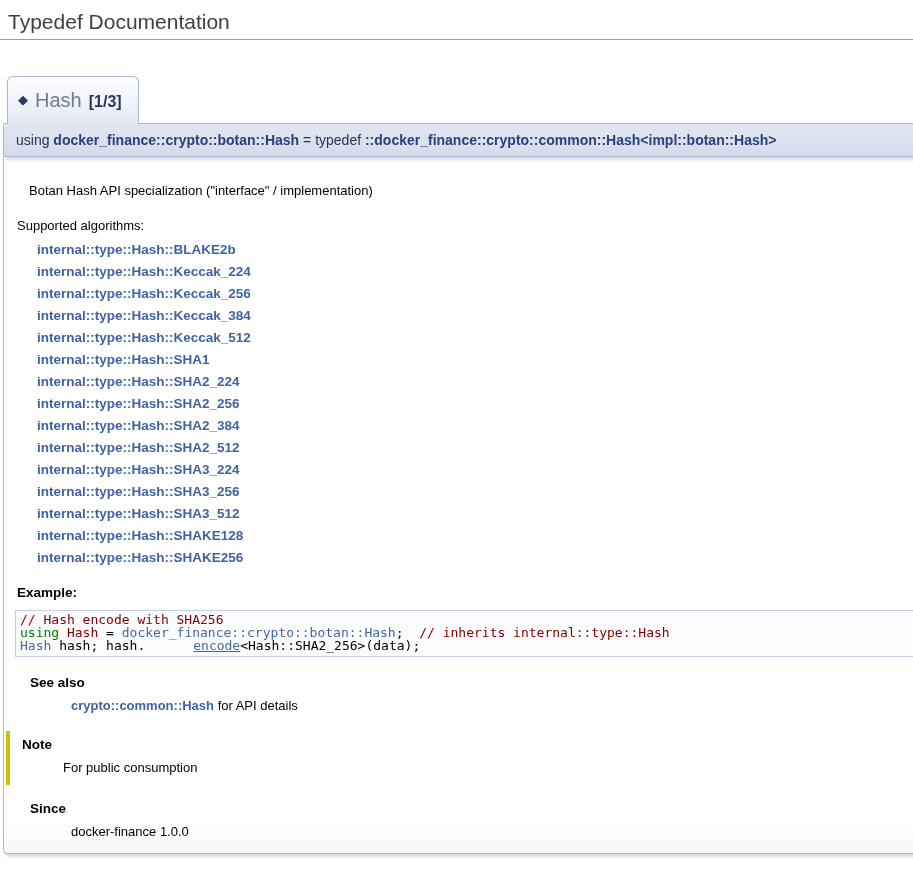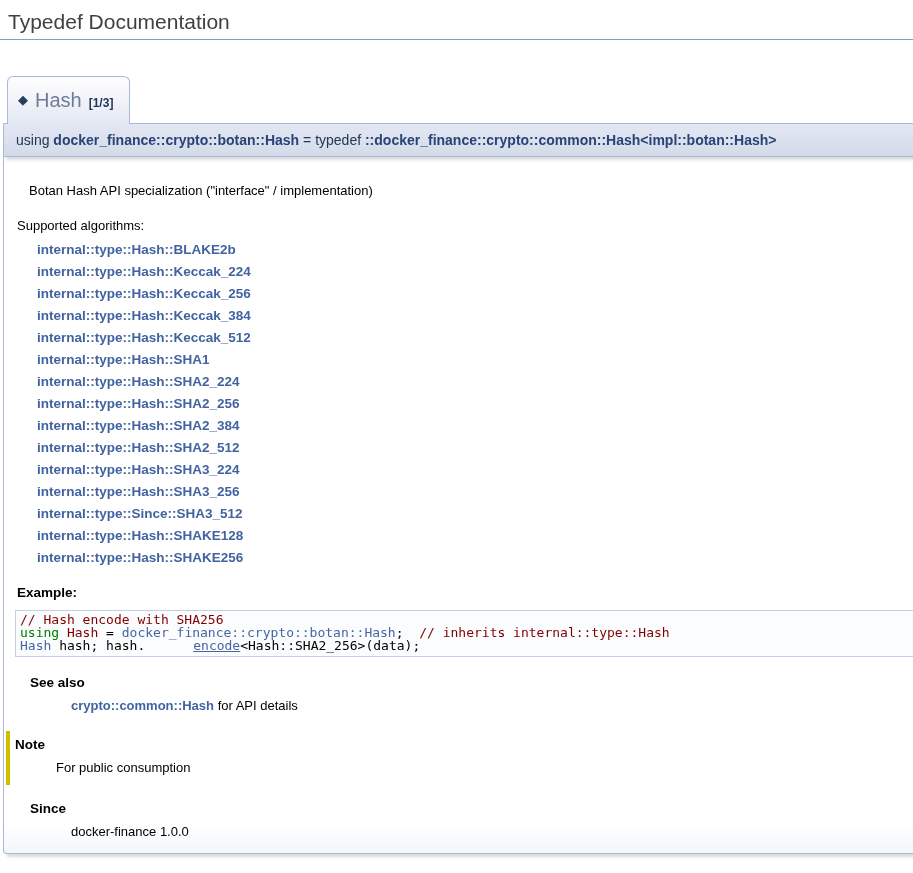--- a/index.html
+++ b/index.html
@@ -26,21 +26,21 @@
     padding: 10px 16px 8px 10px;
     border: 1px solid #A8B8D9; border-bottom: none;
     border-radius: 6px 6px 0 0;
     background: linear-gradient(#FEFEFF, #E3E8F2);
     position: relative; z-index: 2;
     line-height: 26px;
     white-space: nowrap;
   }
   .permalink { color: #2A3D61; font-size: 13px; margin-right: 7px; vertical-align: 3px; }
   .memtitle-name { font-size: 20px; color: #6E7C96; }
-  .overload { font-size: 12px; color: #25355E; font-weight: 600; margin-left: 7px; }
+  .overload { font-size: 16px; color: #25355E; font-weight: 600; margin-left: 7px; }
   
   .memitem { margin-left: 3px; width: 917px; }
   .memproto {
     border: 1px solid #A8B8D9;
     border-top-right-radius: 4px;
     background: linear-gradient(#E2E7F2, #D3DBEA);
     padding: 8px 8px 8px 12px;
     color: #253555; font-size: 14px;
     white-space: pre; overflow: hidden;
     box-shadow: 3px 3px 3px rgba(0,0,0,0.14);
@@ -79,21 +79,21 @@
   .code-keyword { color: #008000; }
   .code-type { color: #800000; }
   .code-link { color: #4665A2; text-decoration: none; cursor: pointer; }
   .code-link.u { text-decoration: underline; margin-left: 48px; }
   dl { margin: 18px 0 0 13px; }
   dt { font-weight: bold; font-size: 13.5px; }
   dd { margin: 8px 0 0 41px; }
   dd a { font-weight: bold; color: #4163A1; text-decoration: none; cursor: pointer; }
   dl.note {
     margin-left: -11px;
-    padding: 6px 0 10px 5px;
+    padding: 6px 0 10px 12px;
     border-left: 4px solid #D0C000;
   }
   dl.since { margin-top: 16px; }
 </style>
 </head>
 <body>
 
 
 
 <h2 class="groupheader">Typedef Documentation</h2>
@@ -113,21 +113,21 @@
       <a>internal::type::Hash::Keccak_256</a>
       <a>internal::type::Hash::Keccak_384</a>
       <a>internal::type::Hash::Keccak_512</a>
       <a>internal::type::Hash::SHA1</a>
       <a>internal::type::Hash::SHA2_224</a>
       <a>internal::type::Hash::SHA2_256</a>
       <a>internal::type::Hash::SHA2_384</a>
       <a>internal::type::Hash::SHA2_512</a>
       <a>internal::type::Hash::SHA3_224</a>
       <a>internal::type::Hash::SHA3_256</a>
-      <a>internal::type::Since::SHA3_512</a>
+      <a>internal::type::Hash::SHA3_512</a>
       <a>internal::type::Hash::SHAKE128</a>
       <a>internal::type::Hash::SHAKE256</a>
     </div>
 
     <p class="example-label">Example:</p>
 
     <div class="fragment"><div class="code-line"><span class="code-comment">// Hash encode with SHA256</span></div><div class="code-line"><span class="code-keyword">using</span><span> </span><span class="code-type">Hash</span><span> = </span><a class="code-link">docker_finance::crypto::botan::Hash</a><span>;  </span><span class="code-comment">// inherits internal::type::Hash</span></div><div class="code-line"><a class="code-link">Hash</a><span> hash; hash.</span><a class="code-link u">encode</a><span>&lt;Hash::SHA2_256&gt;(data);</span></div></div>
 
     <dl class="see">
       <dt>See also</dt>

